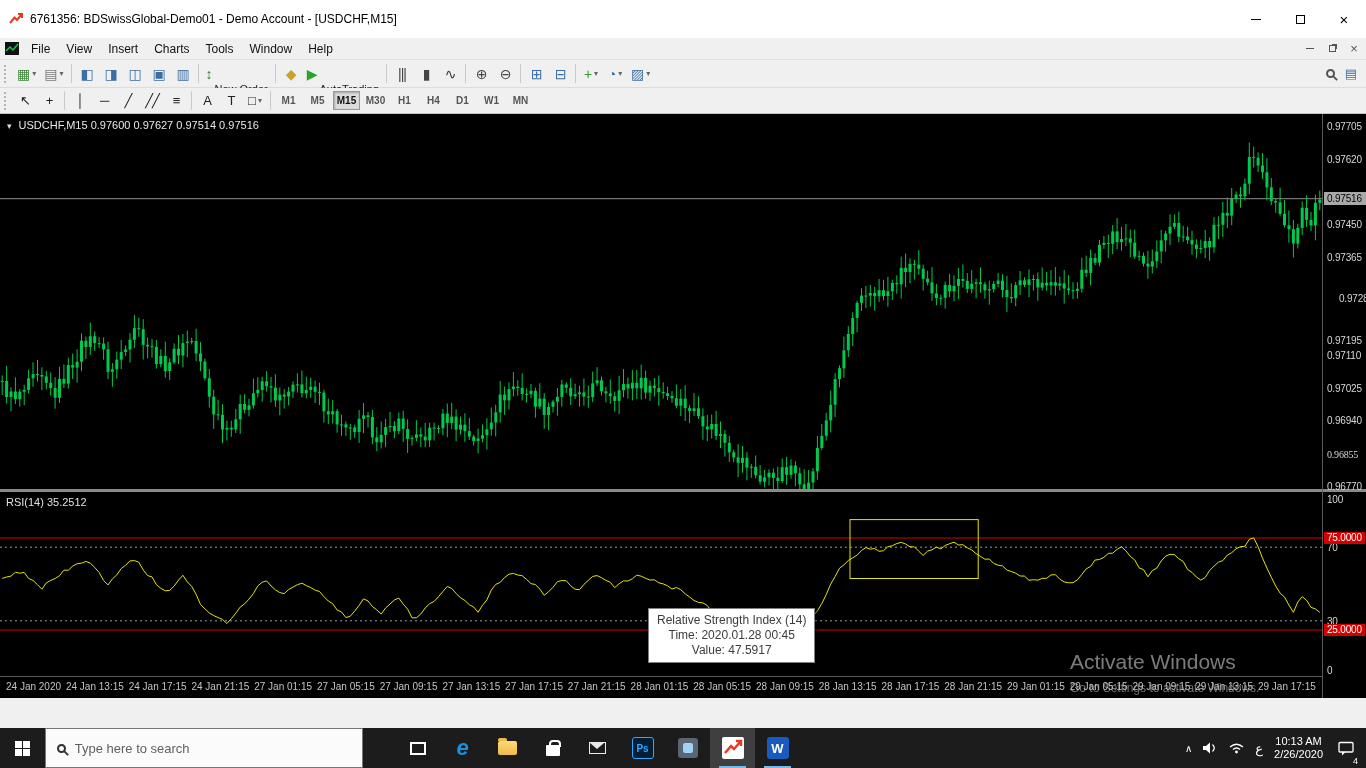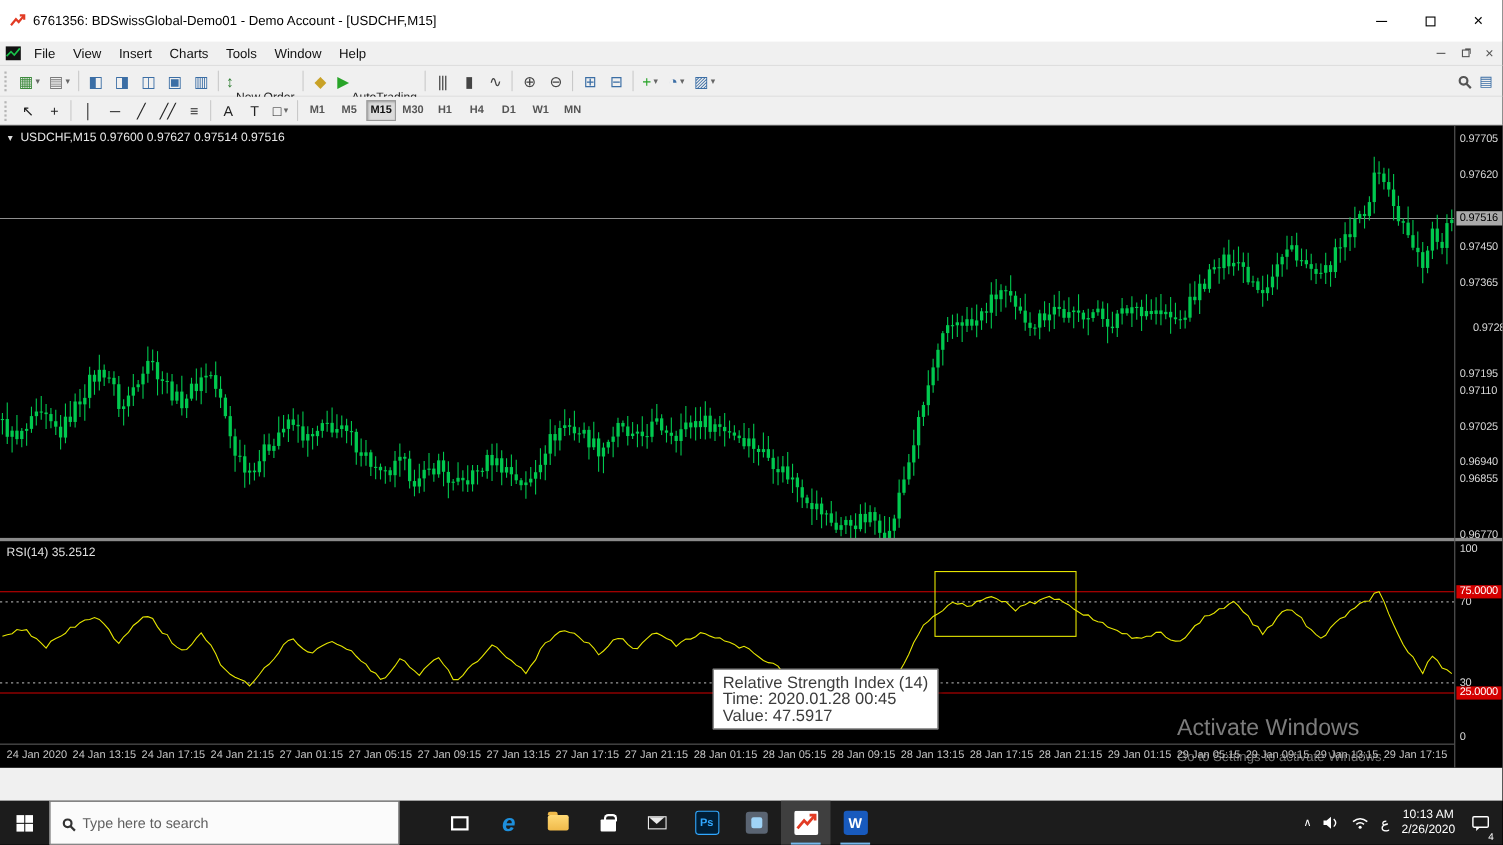--- a/index.html
+++ b/index.html
@@ -53,21 +53,21 @@
   .rsi-label{position:absolute;left:6px;top:382px;color:#e0e0e0;font-size:11px;z-index:5;}
   .price-axis-col{position:absolute;left:1322px;top:0;width:44px;height:584px;border-left:1px solid #5a5a5a;}
   #axis-main{position:absolute;left:0;top:0;width:100%;height:375px;}
   #axis-rsi{position:absolute;left:0;top:378px;width:100%;height:184px;}
   .plabel{position:absolute;left:4px;font-size:10px;color:#d6d6d6;white-space:nowrap;letter-spacing:-0.2px;}
   .level-box{position:absolute;left:1px;right:1px;font-size:10px;line-height:12px;color:#fff;padding-left:3px;letter-spacing:-0.2px;}
   #current-price-box{position:absolute;left:1px;right:0;background:#a9a9a9;color:#000;font-size:10px;line-height:13px;padding-left:3px;letter-spacing:-0.2px;}
   .time-axis{position:absolute;left:0;top:562px;width:1322px;height:22px;border-top:1px solid #5a5a5a;display:flex;justify-content:space-between;align-items:flex-start;padding:4px 6px 0 6px;}
   .time-label{font-size:10px;color:#c4c4c4;white-space:nowrap;}
   .tooltip{position:absolute;left:648px;top:494px;background:#fff;border:1px solid #808080;box-shadow:2px 2px 3px rgba(0,0,0,.45);padding:4px 8px;z-index:9;}
-  .tooltip div{font-size:15px;color:#3c3c3c;line-height:15px;white-space:nowrap;}
+  .tooltip div{font-size:12px;color:#3c3c3c;line-height:15px;white-space:nowrap;text-align:center;}
   .watermark{position:absolute;left:1070px;top:536px;z-index:6;}
   .watermark .l1{font-size:21px;color:rgba(190,190,190,.65);}
   .watermark .l2{font-size:12px;color:rgba(190,190,190,.60);margin-top:7px;}
 
   
   .tabbar{height:22px;background:#ececec;border-top:1px solid #cfcfcf;display:flex;align-items:flex-end;padding-left:3px;flex:none;}
   .tab{height:19px;display:flex;align-items:center;gap:4px;padding:0 9px;background:#dcdcdc;border:1px solid #a8a8a8;border-bottom:none;margin-right:1px;font-size:11px;color:#222;border-radius:2px 2px 0 0;}
   .tab.active{background:#fff;height:21px;}
   .tab-ic{width:10px;height:10px;background:#101010;border:1px solid #9a9a9a;position:relative;overflow:hidden;flex:none;}
   .tab-ic::after{content:"";position:absolute;left:0;top:5px;width:12px;height:2px;background:#19c24a;transform:rotate(-35deg);}
@@ -960,21 +960,21 @@
           <div id="current-price-box" style="top: 77.7023px;">0.97516</div>
           <div class="plabel" style="top: 6.93532px;">0.97705</div>
           <div class="plabel" style="top: 39.6612px;">0.97620</div>
           <div class="plabel" style="top: 105.113px;">0.97450</div>
           <div class="plabel" style="top: 137.839px;">0.97365</div>
           <div class="plabel" style="top: 179px; padding-left: 12px;">0.97280</div>
           <div class="plabel" style="top: 221px;">0.97195</div>
           <div class="plabel" style="top: 236.016px;">0.97110</div>
           <div class="plabel" style="top: 268.742px;">0.97025</div>
           <div class="plabel" style="top: 301.468px;">0.96940</div>
-          <div class="plabel" style="top: 316px;">0.96855</div>
+          <div class="plabel" style="top: 335px; font-family: Liberation Serif, serif;">0.96855</div>
           <div class="plabel" style="top: 366.92px;">0.96770</div>
         </div>
       <div id="axis-rsi">
           <div class="plabel" style="top: 2px;">100</div>
           <div class="plabel" style="top: 50.2px;">70</div>
           <div class="plabel" style="top: 123.8px;">30</div>
           <div class="plabel" style="top: 173px;">0</div>
           <div class="level-box" style="top: 40px; background: rgb(212, 0, 0);">75.0000</div>
           <div class="level-box" style="top: 132px; background: rgb(212, 0, 0);">25.0000</div>
         </div>

